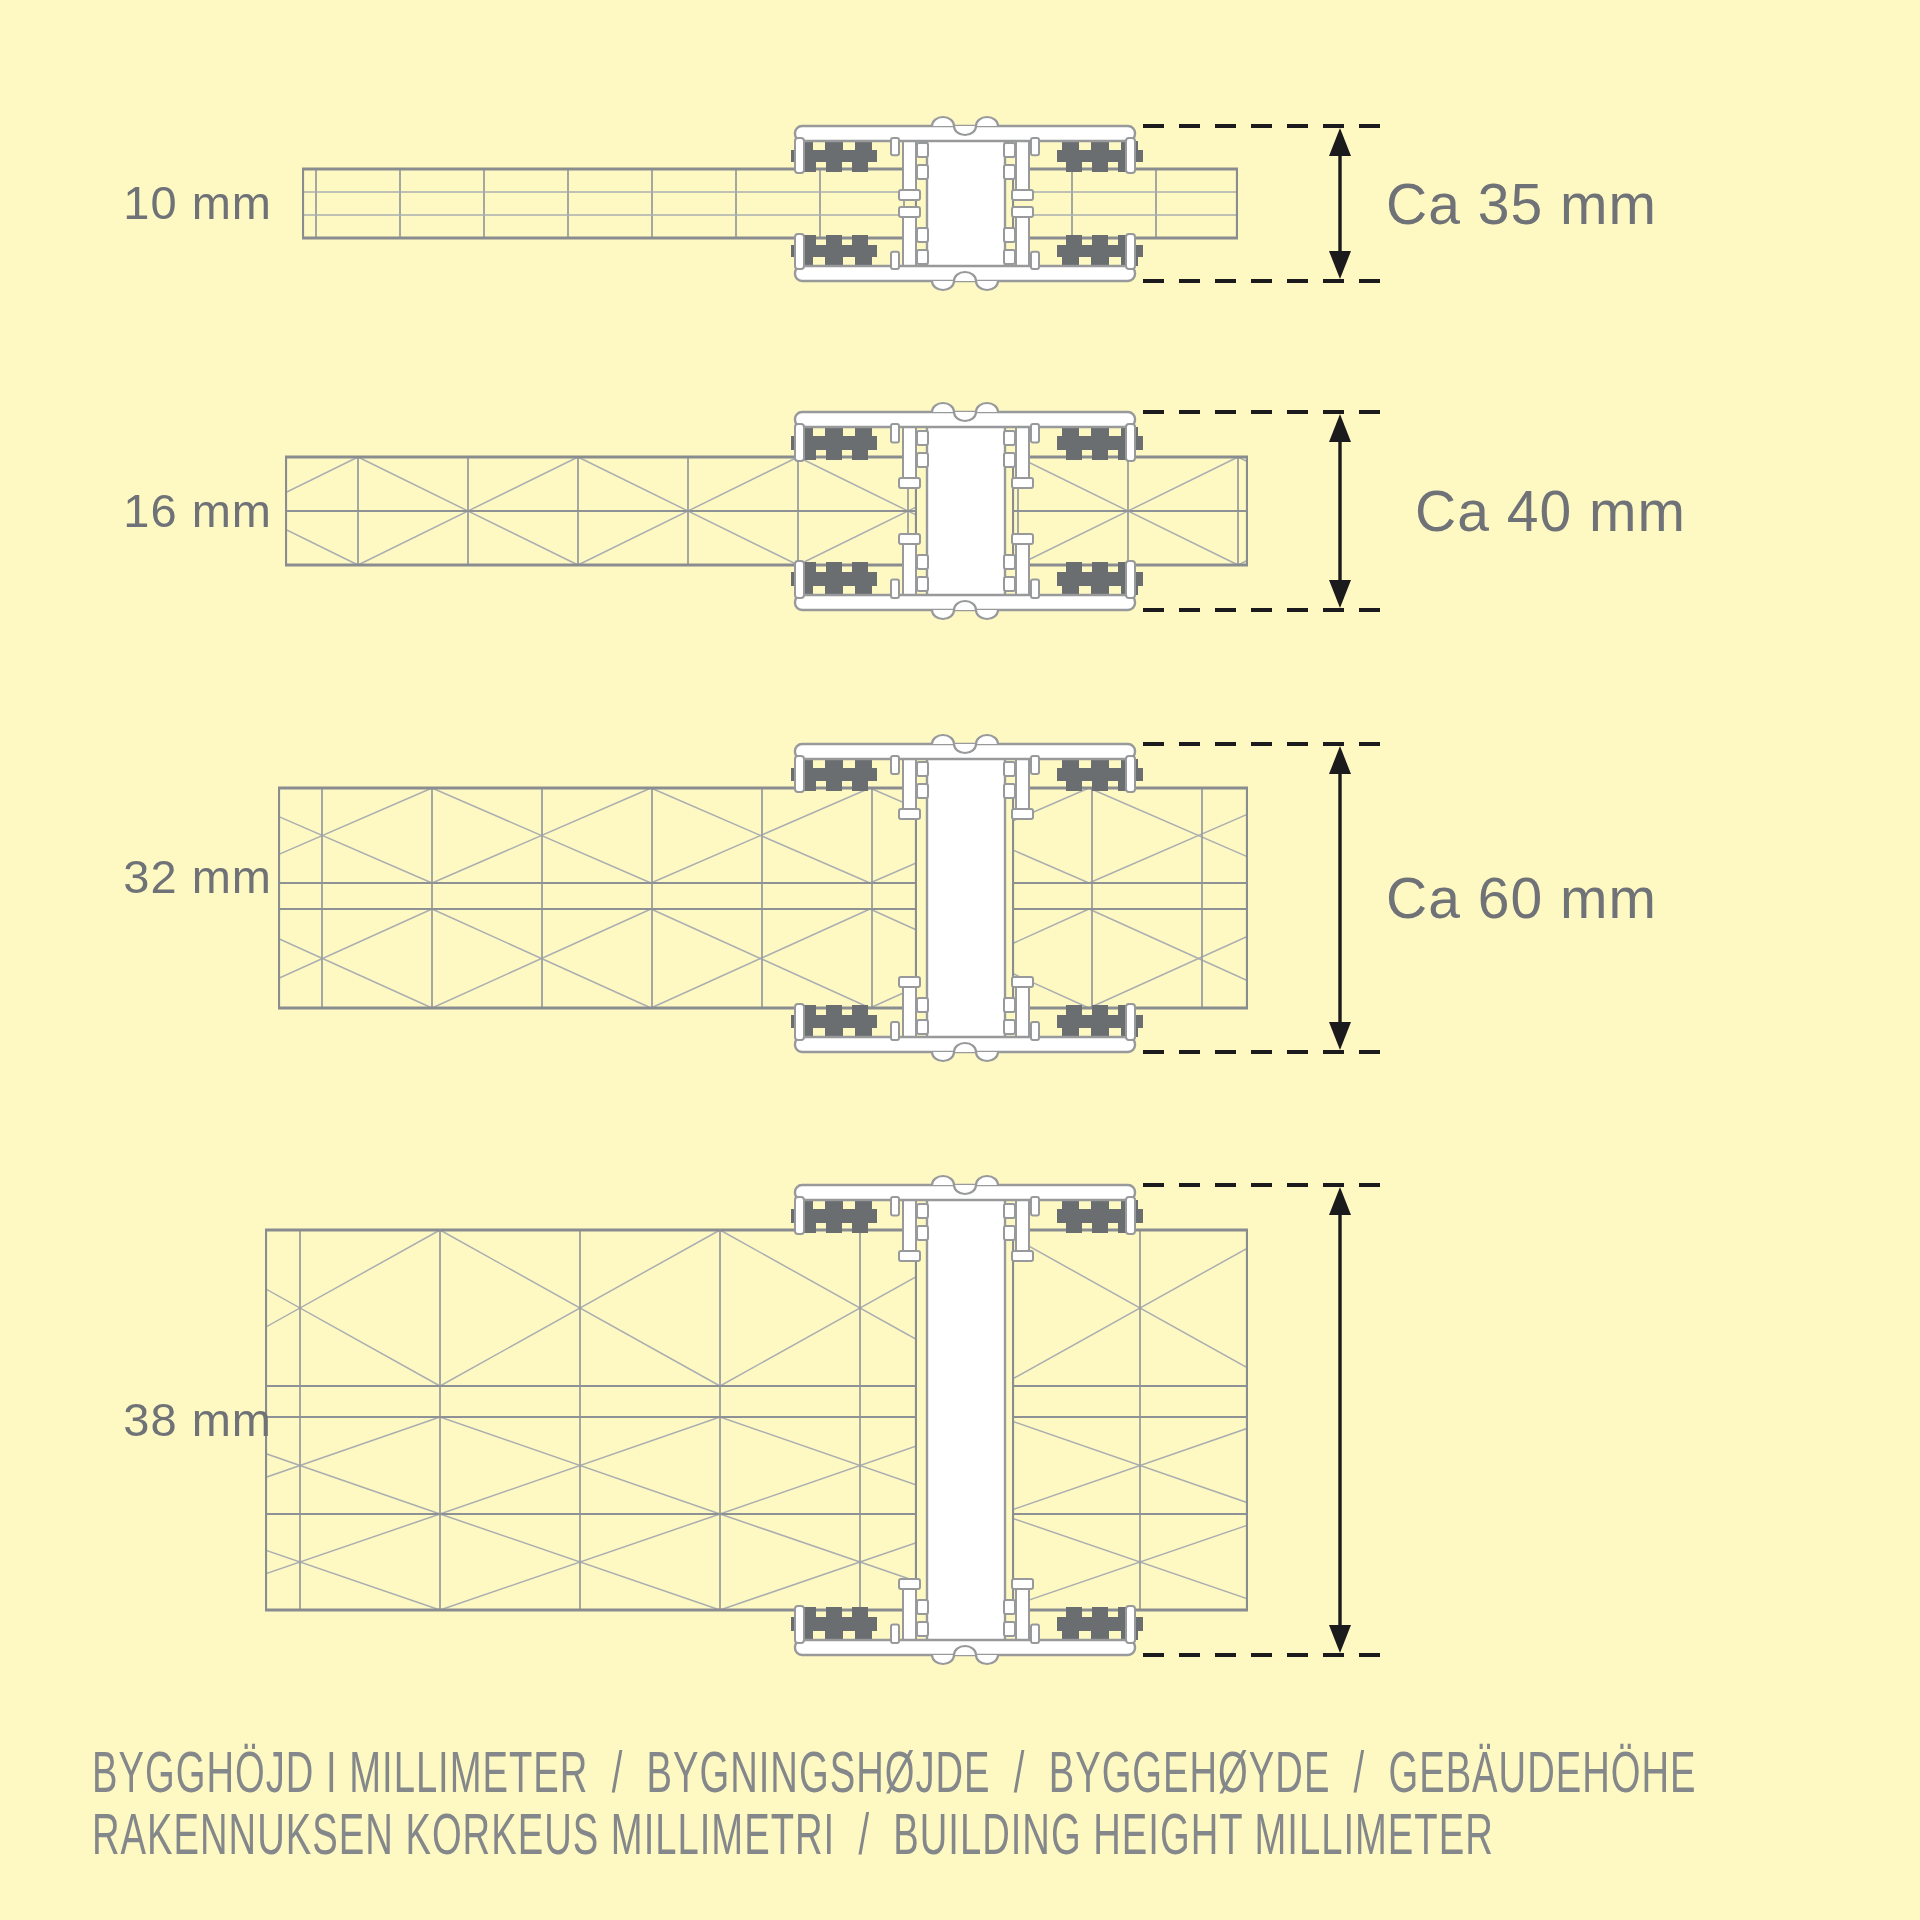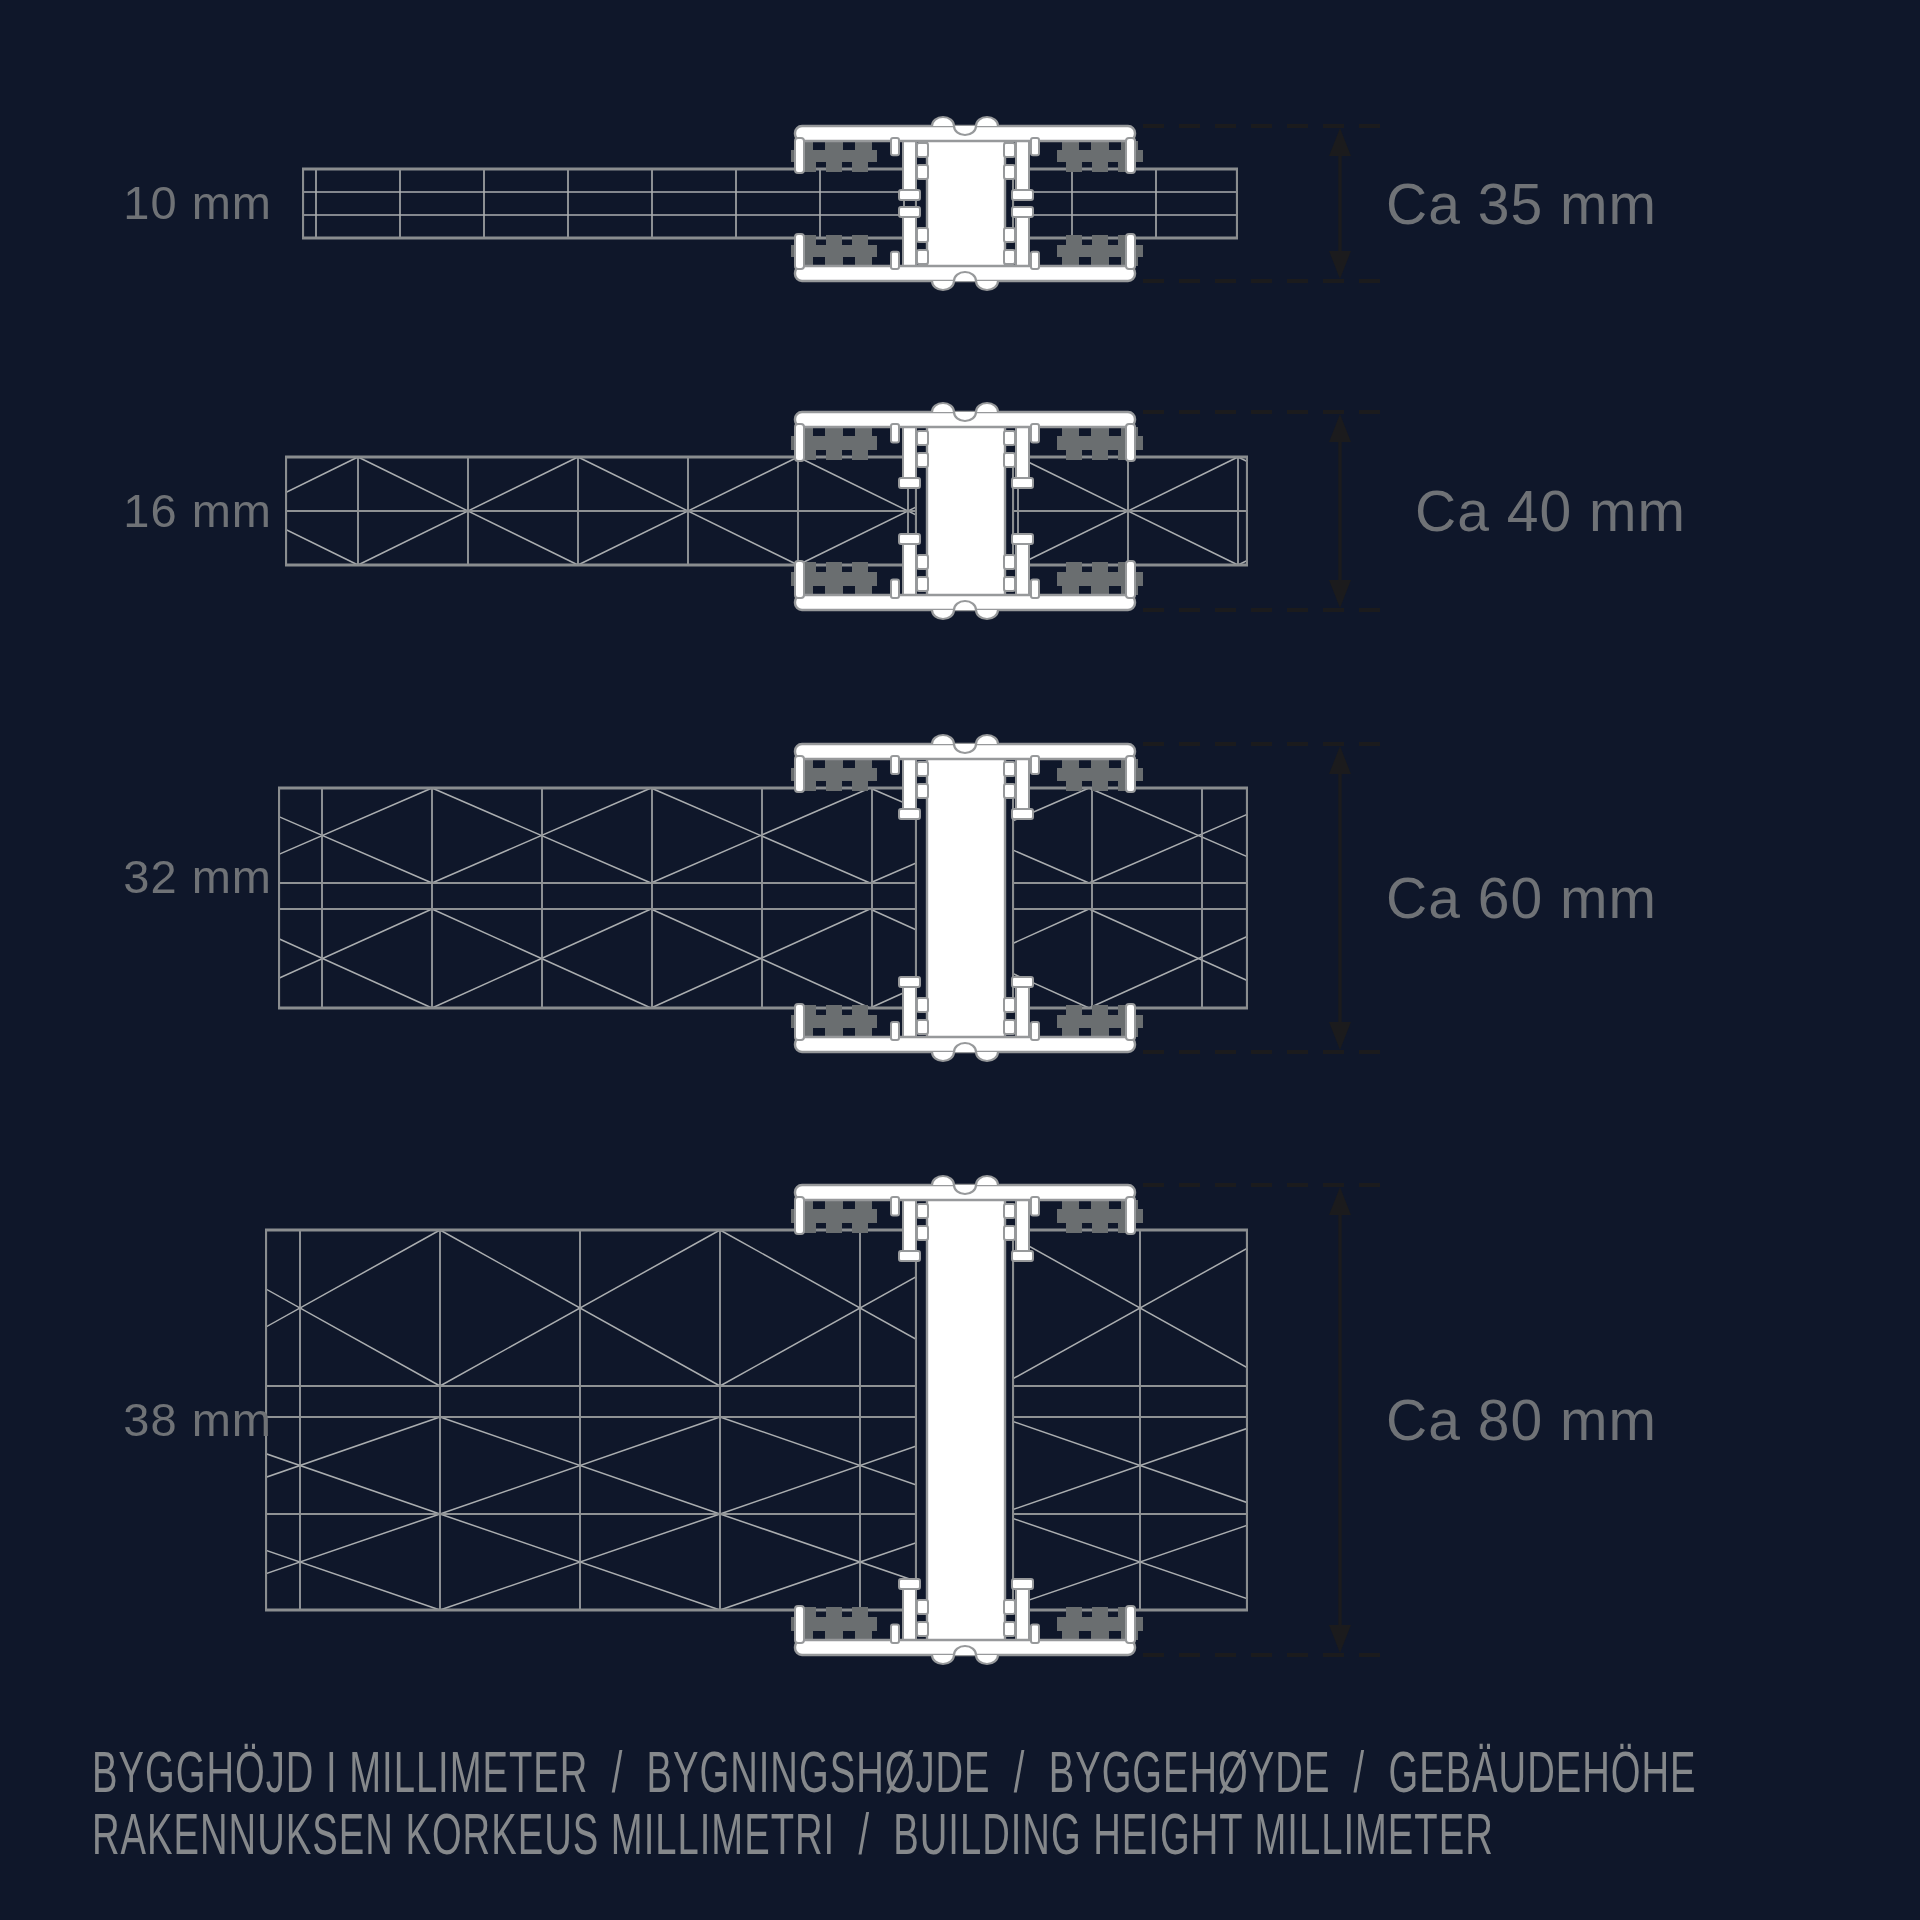--- a/index.html
+++ b/index.html
@@ -1,16 +1,16 @@
 <!DOCTYPE html>
 <html><head>
 <meta charset="utf-8">
 <style>
   html,body{margin:0;padding:0;background:#ffffff;}
-  .stage{position:relative;width:1920px;height:1920px;background:#0f172a;overflow:hidden;
+  .stage{position:relative;width:1920px;height:1920px;background:#fef9c3;overflow:hidden;
          font-family:"Liberation Sans", sans-serif;}
   svg{position:absolute;left:0;top:0;}
   .thickness-label{position:absolute;left:60px;width:212px;text-align:right;
       font-size:47px;font-weight:300;letter-spacing:1px;color:#6f7276;line-height:52px;}
   .dim-label{position:absolute;left:1386px;font-size:57px;font-weight:300;
       letter-spacing:1px;color:#6f7276;line-height:58px;white-space:nowrap;}
   .tl-r1{top:177px;} .tl-r2{top:485px;} .tl-r3{top:851px;} .tl-r4{top:1394px;}
   .dl-r1{top:175px;} .dl-r2{top:482px;margin-left:29px;} .dl-r3{top:869px;text-align:right;} .dl-r4{top:1391px;}
   .footer-line{position:absolute;left:92px;font-size:57px;font-weight:300;color:#85888b;
       letter-spacing:1.5px;line-height:60px;white-space:pre;transform:scaleX(0.67);
@@ -388,18 +388,17 @@
     </svg>
 
   <div class="thickness-label tl-r1">10 mm</div>
   <div class="thickness-label tl-r2">16 mm</div>
   <div class="thickness-label tl-r3">32 mm</div>
   <div class="thickness-label tl-r4">38 mm</div>
 
   <div class="dim-label dl-r1">Ca 35 mm</div>
   <div class="dim-label dl-r2">Ca 40 mm</div>
   <div class="dim-label dl-r3">Ca 60 mm</div>
-  <div class="dim-label dl-r4">Ca 80 mm</div>
 
   <div class="footer-line fl-1">BYGGHÖJD I MILLIMETER  /  BYGNINGSHØJDE  /  BYGGEHØYDE  /  GEBÄUDEHÖHE</div>
   <div class="footer-line fl-2">RAKENNUKSEN KORKEUS MILLIMETRI  /  BUILDING HEIGHT MILLIMETER</div>
 
 </div>
 
 </body></html>

